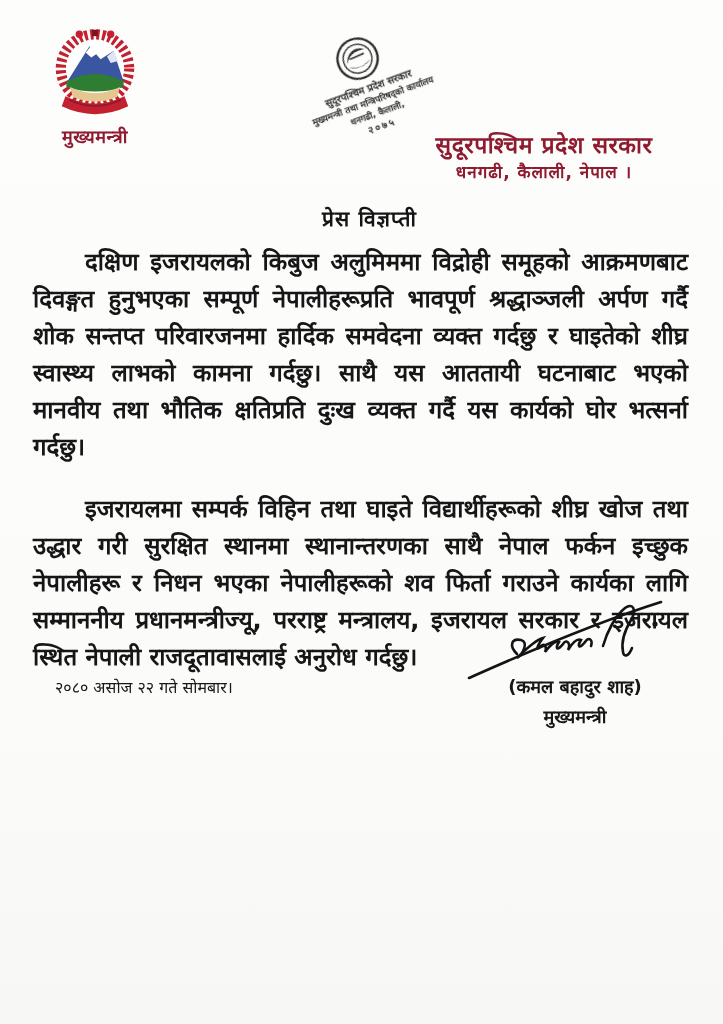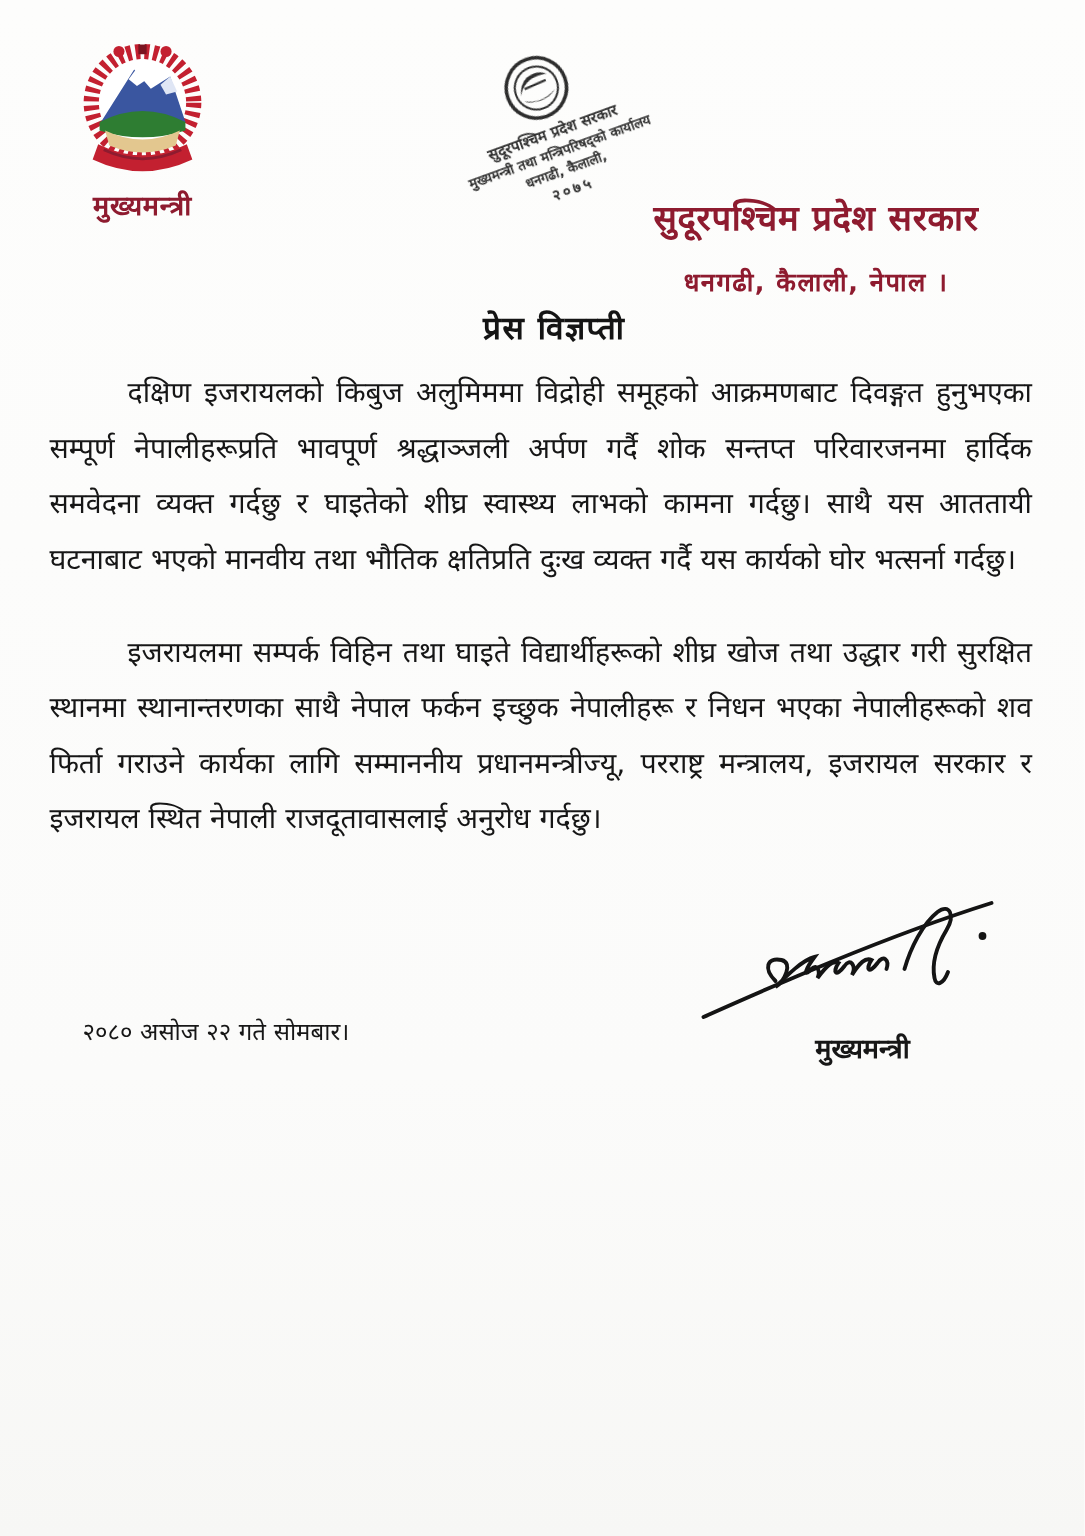--- a/index.html
+++ b/index.html
@@ -37,37 +37,37 @@
   .stamp .s1 { font-size: 10px; font-weight: bold; }
   .stamp .s2 { font-size: 9px;  font-weight: bold; }
   .stamp .s3 { font-size: 9px;  font-weight: bold; }
   .stamp .s4 { font-size: 10px; font-weight: bold; letter-spacing: 2px; }
 
   .header-right {
     position: absolute; right: 14px; top: 128px; width: 330px;
     text-align: center; color: #8e1b2f;
   }
   .header-right .org-name   { font-size: 23px; font-weight: bold; letter-spacing: 0.5px; }
-  .header-right .org-addr   { font-size: 17px; font-weight: bold; margin-top: 16px; letter-spacing: 1px; }
+  .header-right .org-addr   { font-size: 17px; font-weight: bold; margin-top: 0; letter-spacing: 1px; }
 
   
   .doc-title {
     position: absolute; left: 16px; right: 0; top: 204px;
     text-align: center;
     font-size: 21px; font-weight: bold; color: #141414;
     letter-spacing: 1px;
   }
 
   
   .body-text {
     position: absolute; left: 33px; top: 244px; width: 655px;
-    font-size: 19px; line-height: 37px;
+    font-size: 24px; line-height: 37px;
     text-align: justify;
     color: #161616;
-    font-weight: 400;
+    font-weight: 700;
   }
   .body-text p { text-indent: 52px; margin-bottom: 25px; }
 
   
   .signature-block {
     position: absolute; left: 455px; top: 588px; width: 240px;
     text-align: center;
   }
   .signature-block svg.sig { width: 220px; height: 92px; display: block; margin-left: 10px; }
   .sig-name { font-size: 18px; font-weight: bold; color: #171717; margin-top: -6px; }
@@ -137,16 +137,17 @@
 
       <path d="M4,90 C40,74 120,38 196,14"></path>
 
       <path d="M52,66 C44,58 46,50 56,52 C64,54 58,66 52,70 C60,62 70,52 78,50 C72,58 70,64 76,58 C80,54 82,60 80,64 C86,56 90,52 94,54 C90,60 92,64 98,56 C102,50 106,56 103,62 C108,54 112,50 116,52 C112,58 114,62 120,54 C124,48 128,52 126,58"></path>
 
       <path d="M138,58 C142,44 150,28 160,20 C168,14 172,22 166,32 C160,42 156,54 158,64 C159,70 164,68 167,60"></path>
     </g>
 
     <circle cx="190" cy="36" r="2.6" fill="#141414"></circle>
   </svg>
+  <div class="sig-name">(कमल बहादुर शाह)</div>
   <div class="sig-role">मुख्यमन्त्री</div>
 </div>
 
 <div class="date-line">२०८० असोज २२ गते सोमबार।</div>
 
 </body></html>

